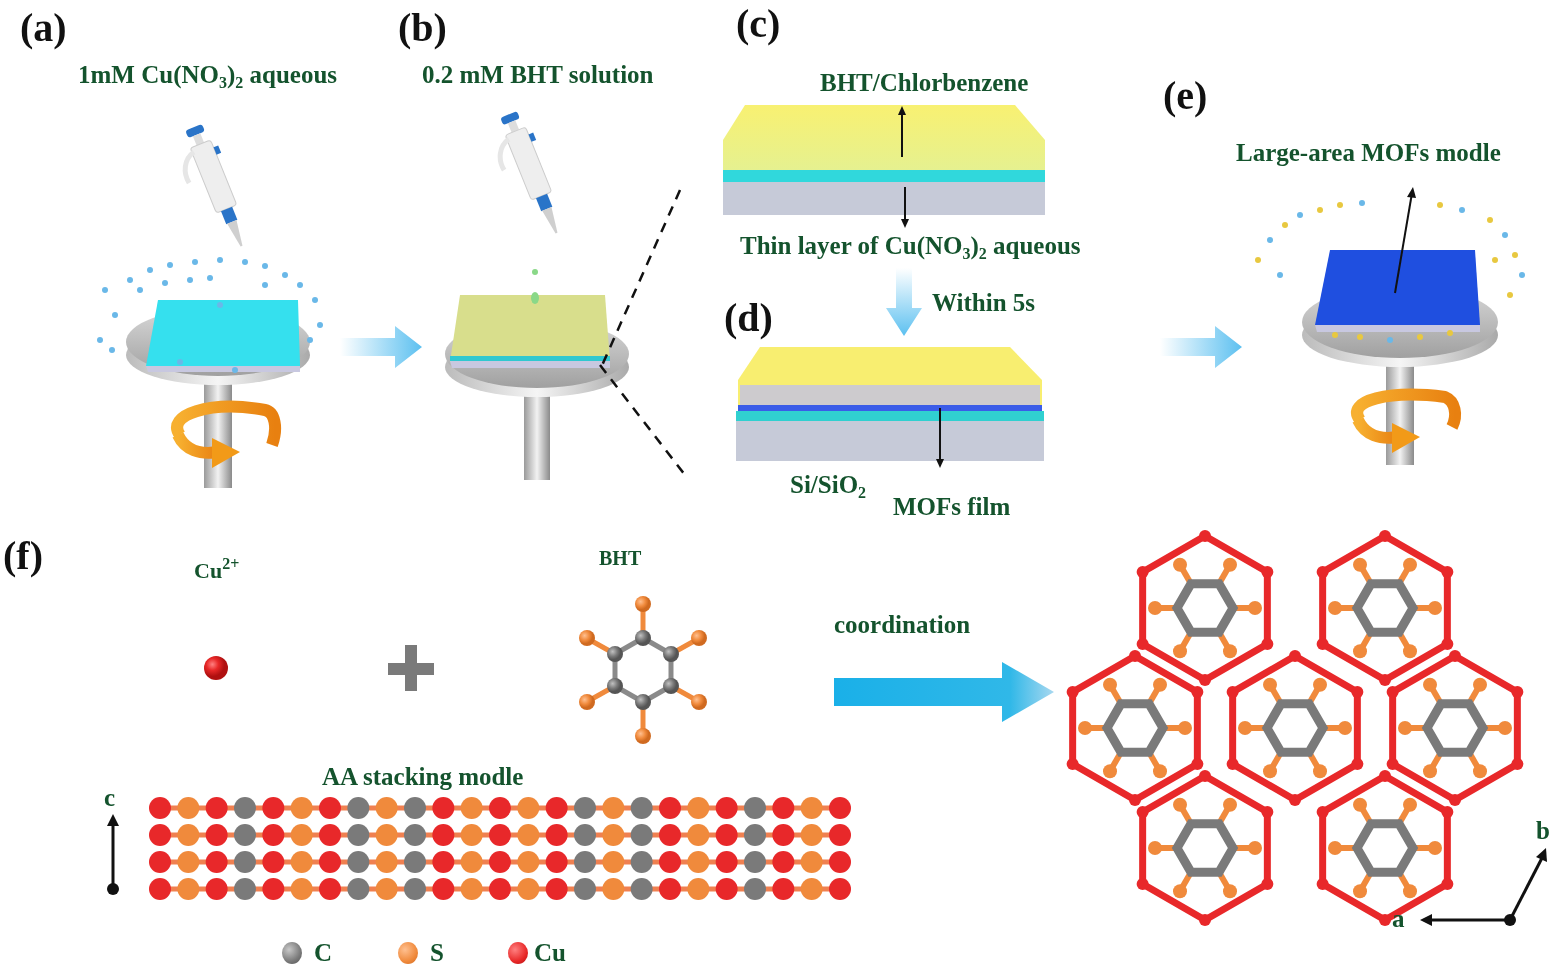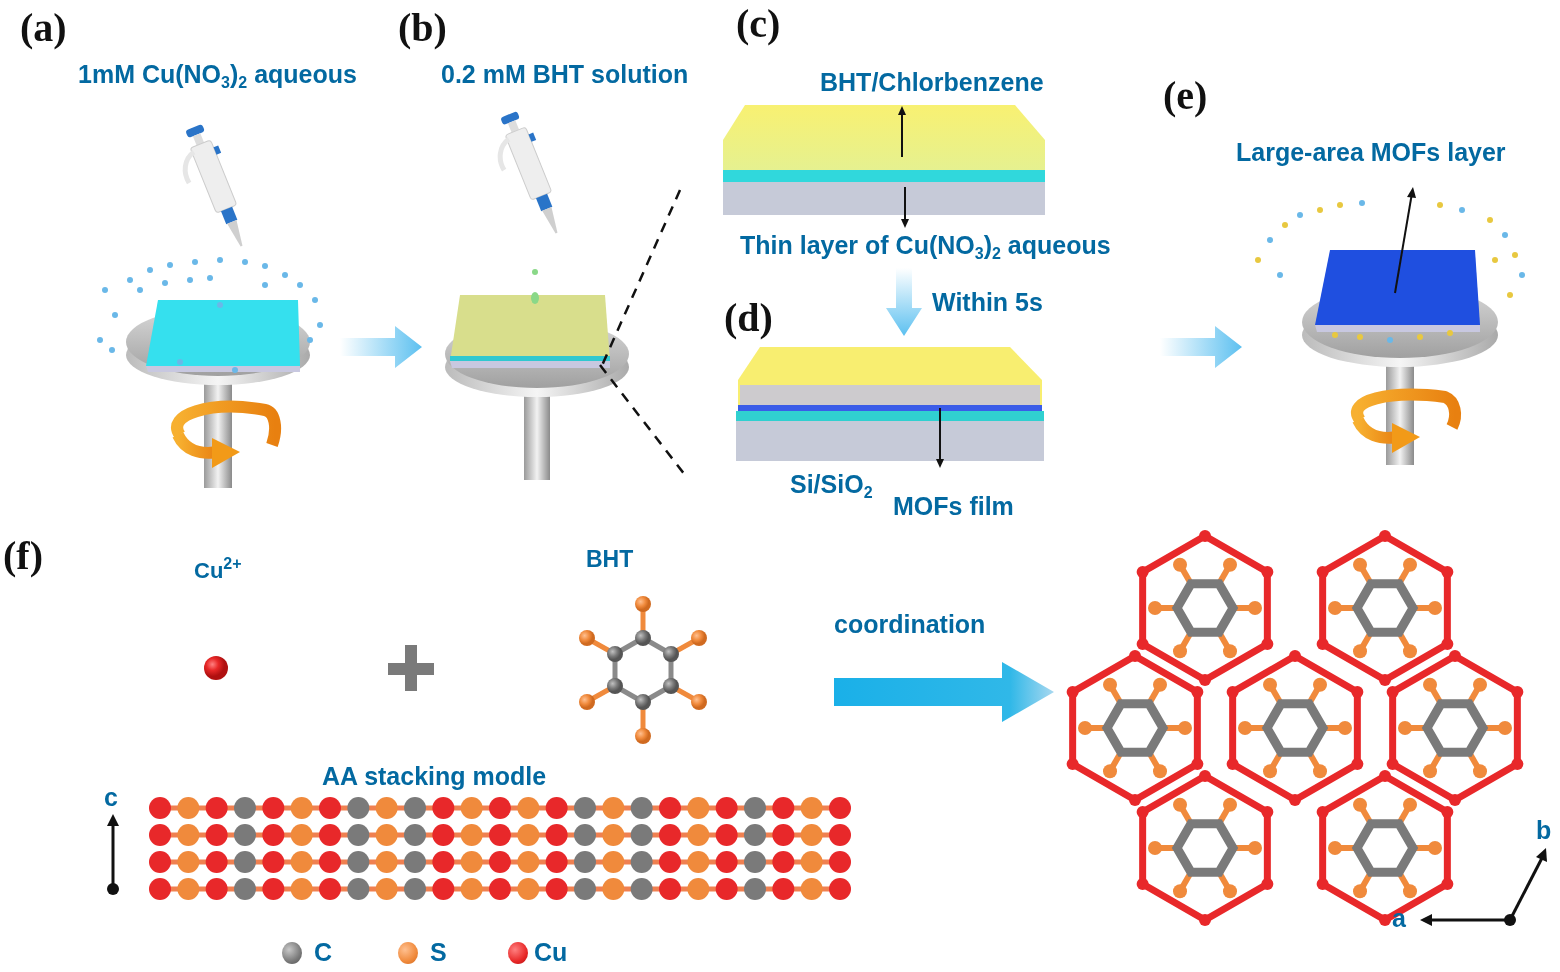--- a/index.html
+++ b/index.html
@@ -1,22 +1,22 @@
 <!DOCTYPE html>
 <html><head>
 <meta charset="utf-8">
 <style>
   html, body { margin:0; padding:0; background:#ffffff; }
   body { width:1560px; height:972px; position:relative; overflow:hidden;
          font-family:"Liberation Sans", sans-serif; color:#111; }
   .abs { position:absolute; }
   .panel-label { position:absolute; font-family:"Liberation Serif", serif; font-weight:bold;
                  font-size:40px; line-height:1; color:#111; }
-  .txt { position:absolute; font-family:Liberation Sans, sans-serif; font-weight:bold;
-         font-size:25px; line-height:1; color:#0369a1; white-space:nowrap; }
+  .txt { position:absolute; font-family:Liberation Serif, serif; font-weight:bold;
+         font-size:25px; line-height:1; color:#14532d; white-space:nowrap; }
   .txt sub { font-size:16px; vertical-align:-5px; }
   .txt sup { font-size:16px; vertical-align:9px; }
   svg { position:absolute; overflow:visible; }
 </style>
 </head>
 <body>
 
 <div class="panel-label" style="left:20px;top:8px;">(a)</div>
 <div class="panel-label" style="left:398px;top:8px;">(b)</div>
 <div class="panel-label" style="left:736px;top:4px;">(c)</div>
@@ -105,21 +105,21 @@
 <svg width="90" height="50" style="left:340px;top:322px;">
   <defs>
       <linearGradient id="flowG" x1="0" x2="1">
         <stop offset="0" stop-color="#ffffff"></stop>
         <stop offset="1" stop-color="#5cc0f0"></stop>
       </linearGradient>
     </defs>
   <polygon points="0,16 55,16 55,4 82,25 55,46 55,34 0,34" fill="url(#flowG)"></polygon>
 </svg>
 
-<div class="txt" style="left:441px;top:62px;">0.2 mM BHT solution</div>
+<div class="txt" style="left:422px;top:62px;">0.2 mM BHT solution</div>
 
 <svg width="240" height="400" style="left:420px;top:100px;">
   <rect x="104" y="250" width="26" height="130" fill="url(#metalV)"></rect>
   <ellipse cx="117" cy="267" rx="92" ry="30" fill="url(#plateRim)"></ellipse>
   <ellipse cx="117" cy="254" rx="92" ry="34" fill="url(#plateG)"></ellipse>
   <polygon points="40,195 185,195 190,262 30,262" fill="#d8de8c"></polygon>
   <rect x="30" y="256" width="160" height="5" fill="#30c8d0"></rect>
   <polygon points="30,261 190,261 190,268 32,268" fill="#c8c8e0"></polygon>
   <g transform="rotate(-22 100 40) translate(-60,-10)">
     <rect x="150" y="22" width="18" height="8" rx="3" fill="#2a74c8"></rect>
@@ -181,21 +181,21 @@
 </svg>
 <div class="txt" style="left:790px;top:436px;margin-top:36px;">
   <span>Si/SiO</span><sub>2</sub>
 </div>
 <div class="txt" style="left:893px;top:482px;margin-top:12px;">MOFs film</div>
 
 <svg width="100" height="50" style="left:1160px;top:322px;">
   <polygon points="0,16 55,16 55,4 82,25 55,46 55,34 0,34" fill="url(#flowG)"></polygon>
 </svg>
 
-<div class="txt" style="left:1236px;top:140px;">Large-area MOFs layer</div>
+<div class="txt" style="left:1236px;top:140px;">Large-area MOFs modle</div>
 <svg width="300" height="300" style="left:1240px;top:165px;">
   <rect x="146" y="200" width="28" height="100" fill="url(#metalV)"></rect>
   <g>
     <path d="M120,255 C105,235 150,225 205,232 C215,236 218,250 212,262" fill="none" stroke="url(#orangeG)" stroke-width="12"></path>
     <path d="M118,255 C125,270 140,275 158,272" fill="none" stroke="url(#orangeG)" stroke-width="12"></path>
     <polygon points="152,258 180,272 152,288" fill="#f29a18"></polygon>
   </g>
   <ellipse cx="160" cy="170" rx="98" ry="32" fill="url(#plateRim)"></ellipse>
   <ellipse cx="160" cy="157" rx="98" ry="36" fill="url(#plateG)"></ellipse>
   <polygon points="90,85 235,85 240,160 75,160" fill="#1f4fe0"></polygon>
@@ -237,21 +237,21 @@
         <stop offset="0.5" stop-color="#e82828"></stop>
         <stop offset="1" stop-color="#b01010"></stop>
       </radialGradient>
     </defs>
   <circle cx="13" cy="14" r="12" fill="url(#cuG)"></circle>
 </svg>
 <svg width="50" height="50" style="left:388px;top:645px;">
   <rect x="0" y="18" width="46" height="12" fill="#7a7a7a"></rect>
   <rect x="17" y="0" width="12" height="46" fill="#7a7a7a"></rect>
 </svg>
-<div class="txt" style="left:586px;top:548px;font-size:23px;">BHT</div>
+<div class="txt" style="left:599px;top:548px;font-size:20px;">BHT</div>
 
 <svg width="150" height="150" style="left:568px;top:590px;">
   <defs>
     <radialGradient id="sG" cx="0.35" cy="0.35">
         <stop offset="0" stop-color="#ffc090"></stop>
         <stop offset="0.6" stop-color="#f08a3c"></stop>
         <stop offset="1" stop-color="#d06a20"></stop>
       </radialGradient>
     <radialGradient id="cG" cx="0.35" cy="0.35">
         <stop offset="0" stop-color="#c0c0c0"></stop>

